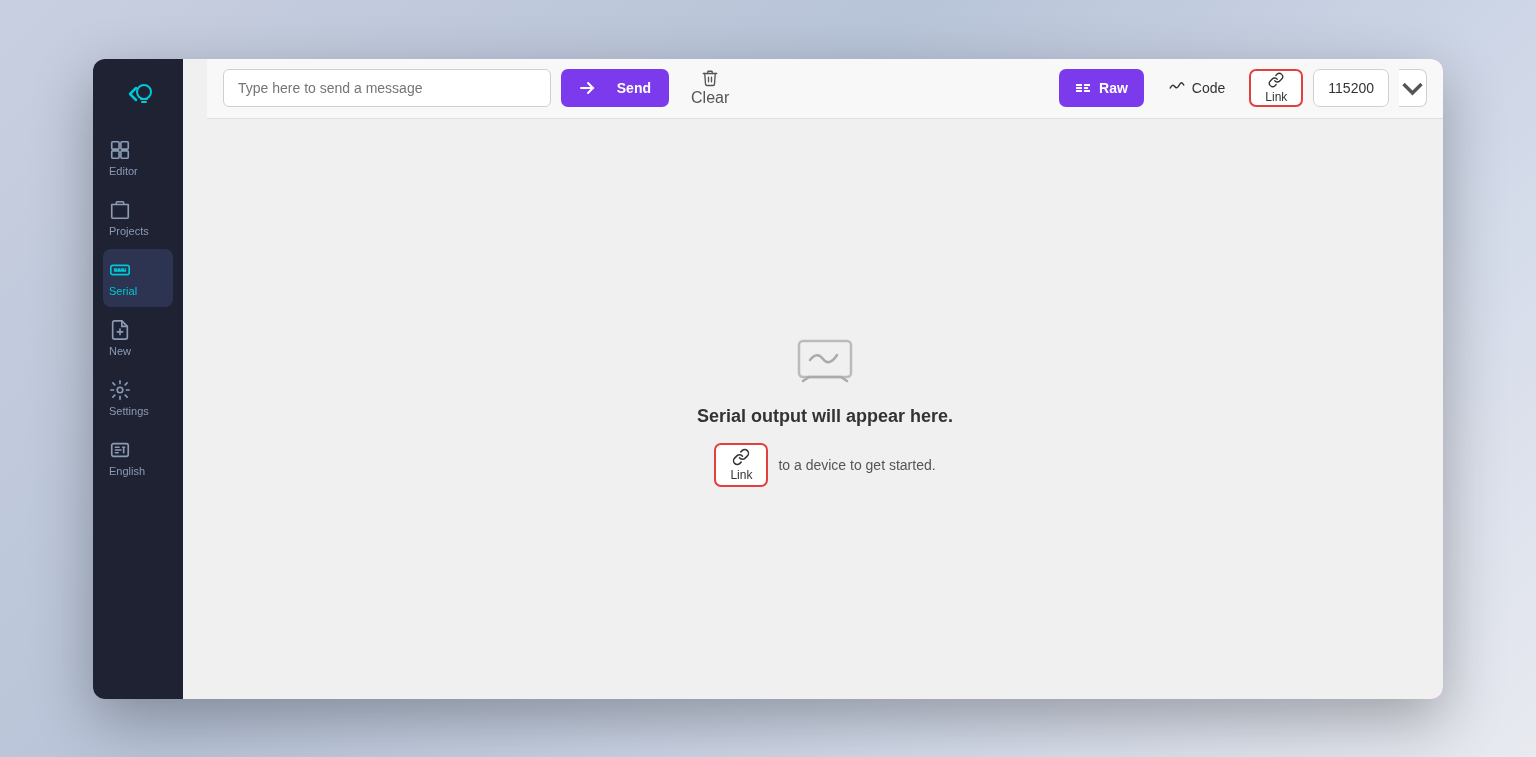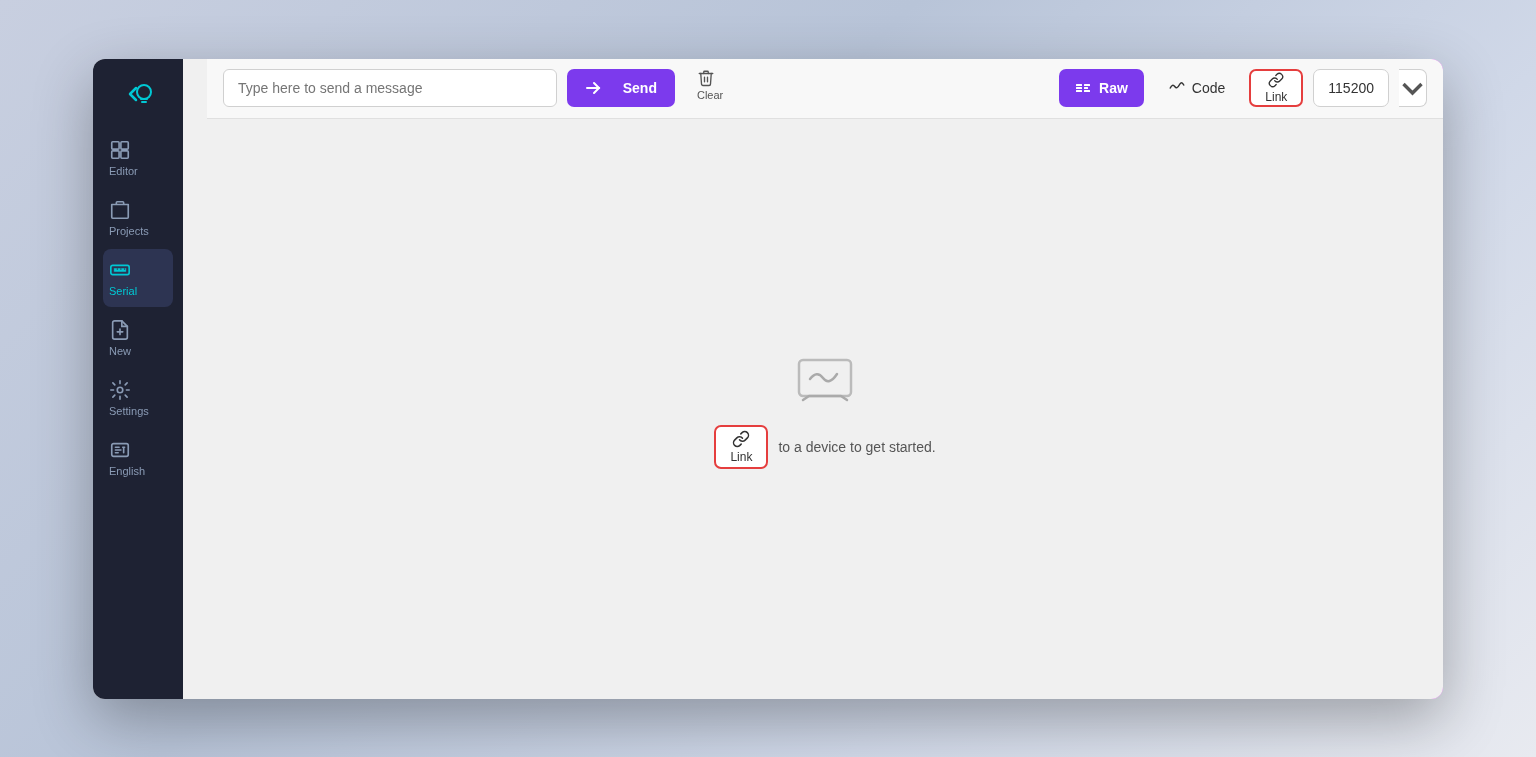--- a/index.html
+++ b/index.html
@@ -181,23 +181,23 @@
     }
 
     .clear-button {
       height: 38px;
       padding: 0 12px;
       background: transparent;
       border: none;
       cursor: pointer;
       display: flex;
       flex-direction: column;
-      align-items: flex-start;
+      align-items: center;
       gap: 2px;
-      font-size: 11px;
+      font-size: 16px;
       color: #555;
     }
 
     .clear-button svg {
       width: 18px;
       height: 18px;
     }
 
     .toolbar-spacer { flex: 1; }
 
@@ -485,20 +485,21 @@
       <div class="main-area">
 
         <div class="serial-icon">
           <svg viewBox="0 0 60 50" fill="none" stroke="#aaa" stroke-width="2.5" stroke-linecap="round" stroke-linejoin="round">
             <rect x="4" y="6" width="52" height="36" rx="4" stroke="#bbb"></rect>
             <path d="M15 25 Q22 16 28 24 Q34 32 42 20"></path>
             <polyline points="8,46 14,42 46,42 52,46"></polyline>
           </svg>
         </div>
 
+        <span class="serial-output-text">Serial output will appear here.</span>
 
         <div class="serial-link-row">
           <button class="link-button-center">
             <svg viewBox="0 0 24 24" fill="none" stroke="#333" stroke-width="2" stroke-linecap="round">
               <path d="M10 13a5 5 0 007.54.54l3-3a5 5 0 00-7.07-7.07l-1.72 1.71"></path>
               <path d="M14 11a5 5 0 00-7.54-.54l-3 3a5 5 0 007.07 7.07l1.71-1.71"></path>
             </svg>
             <span>Link</span>
           </button>
           <span>to a device to get started.</span>

